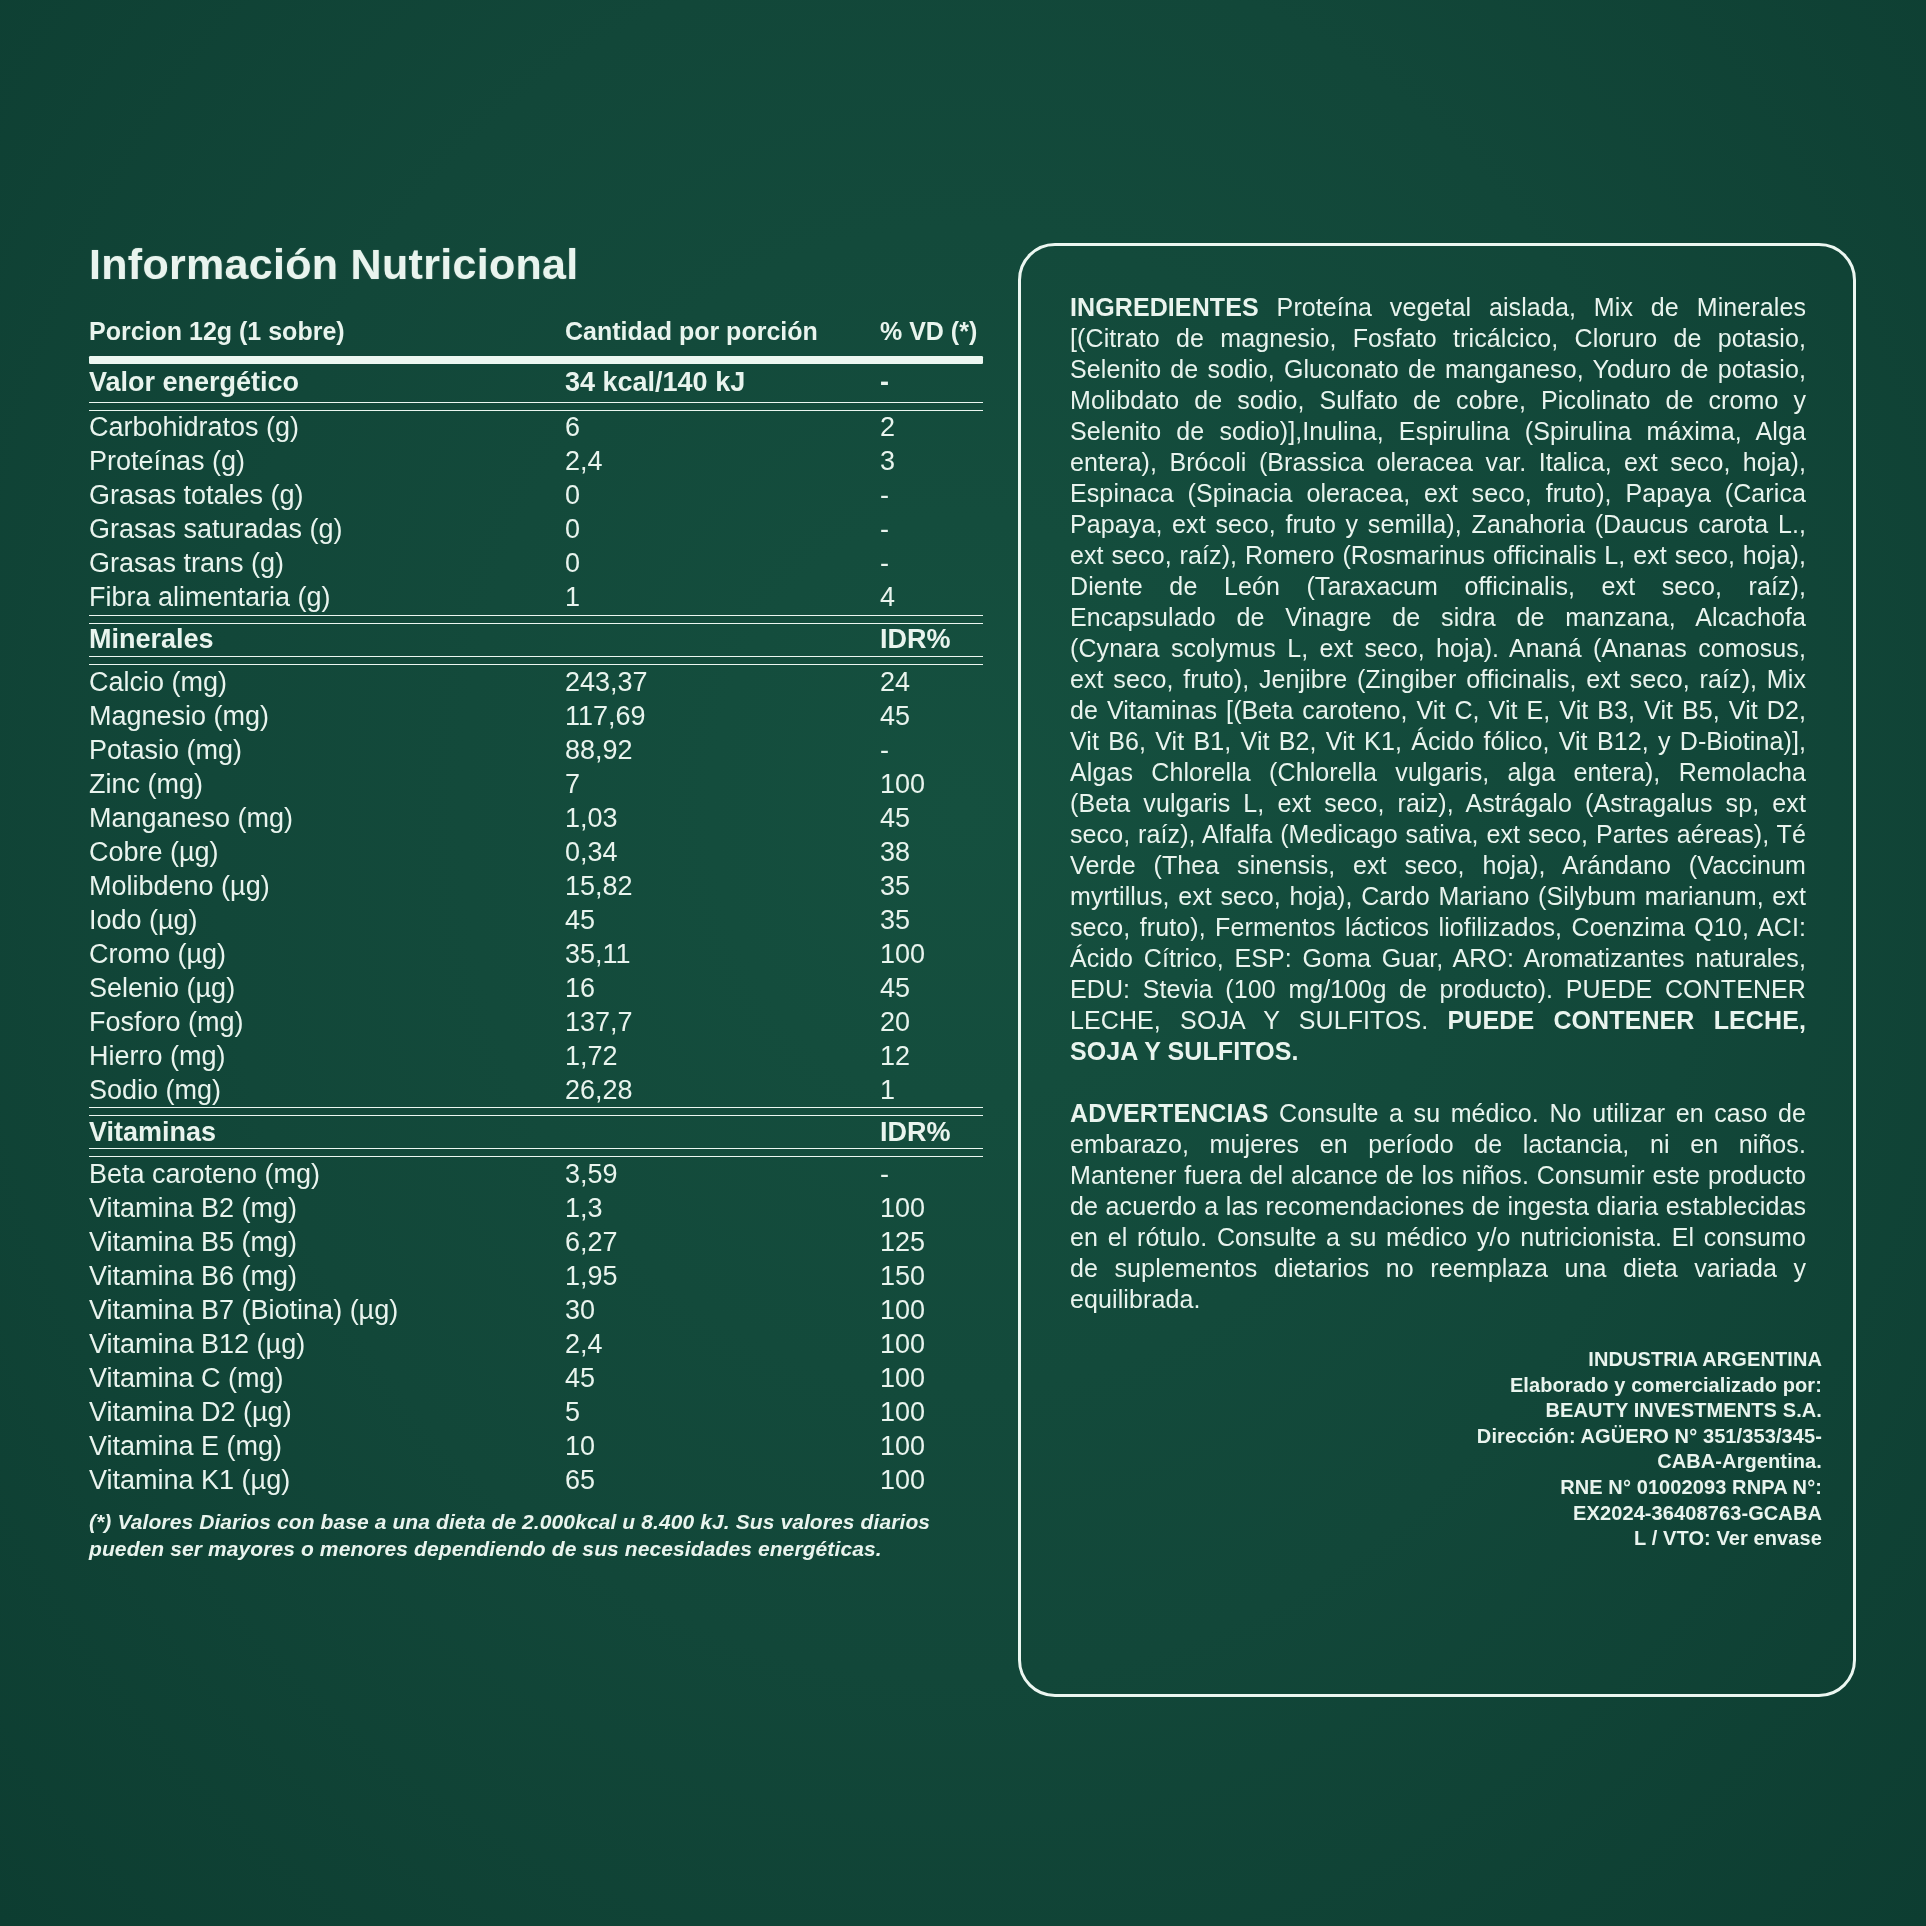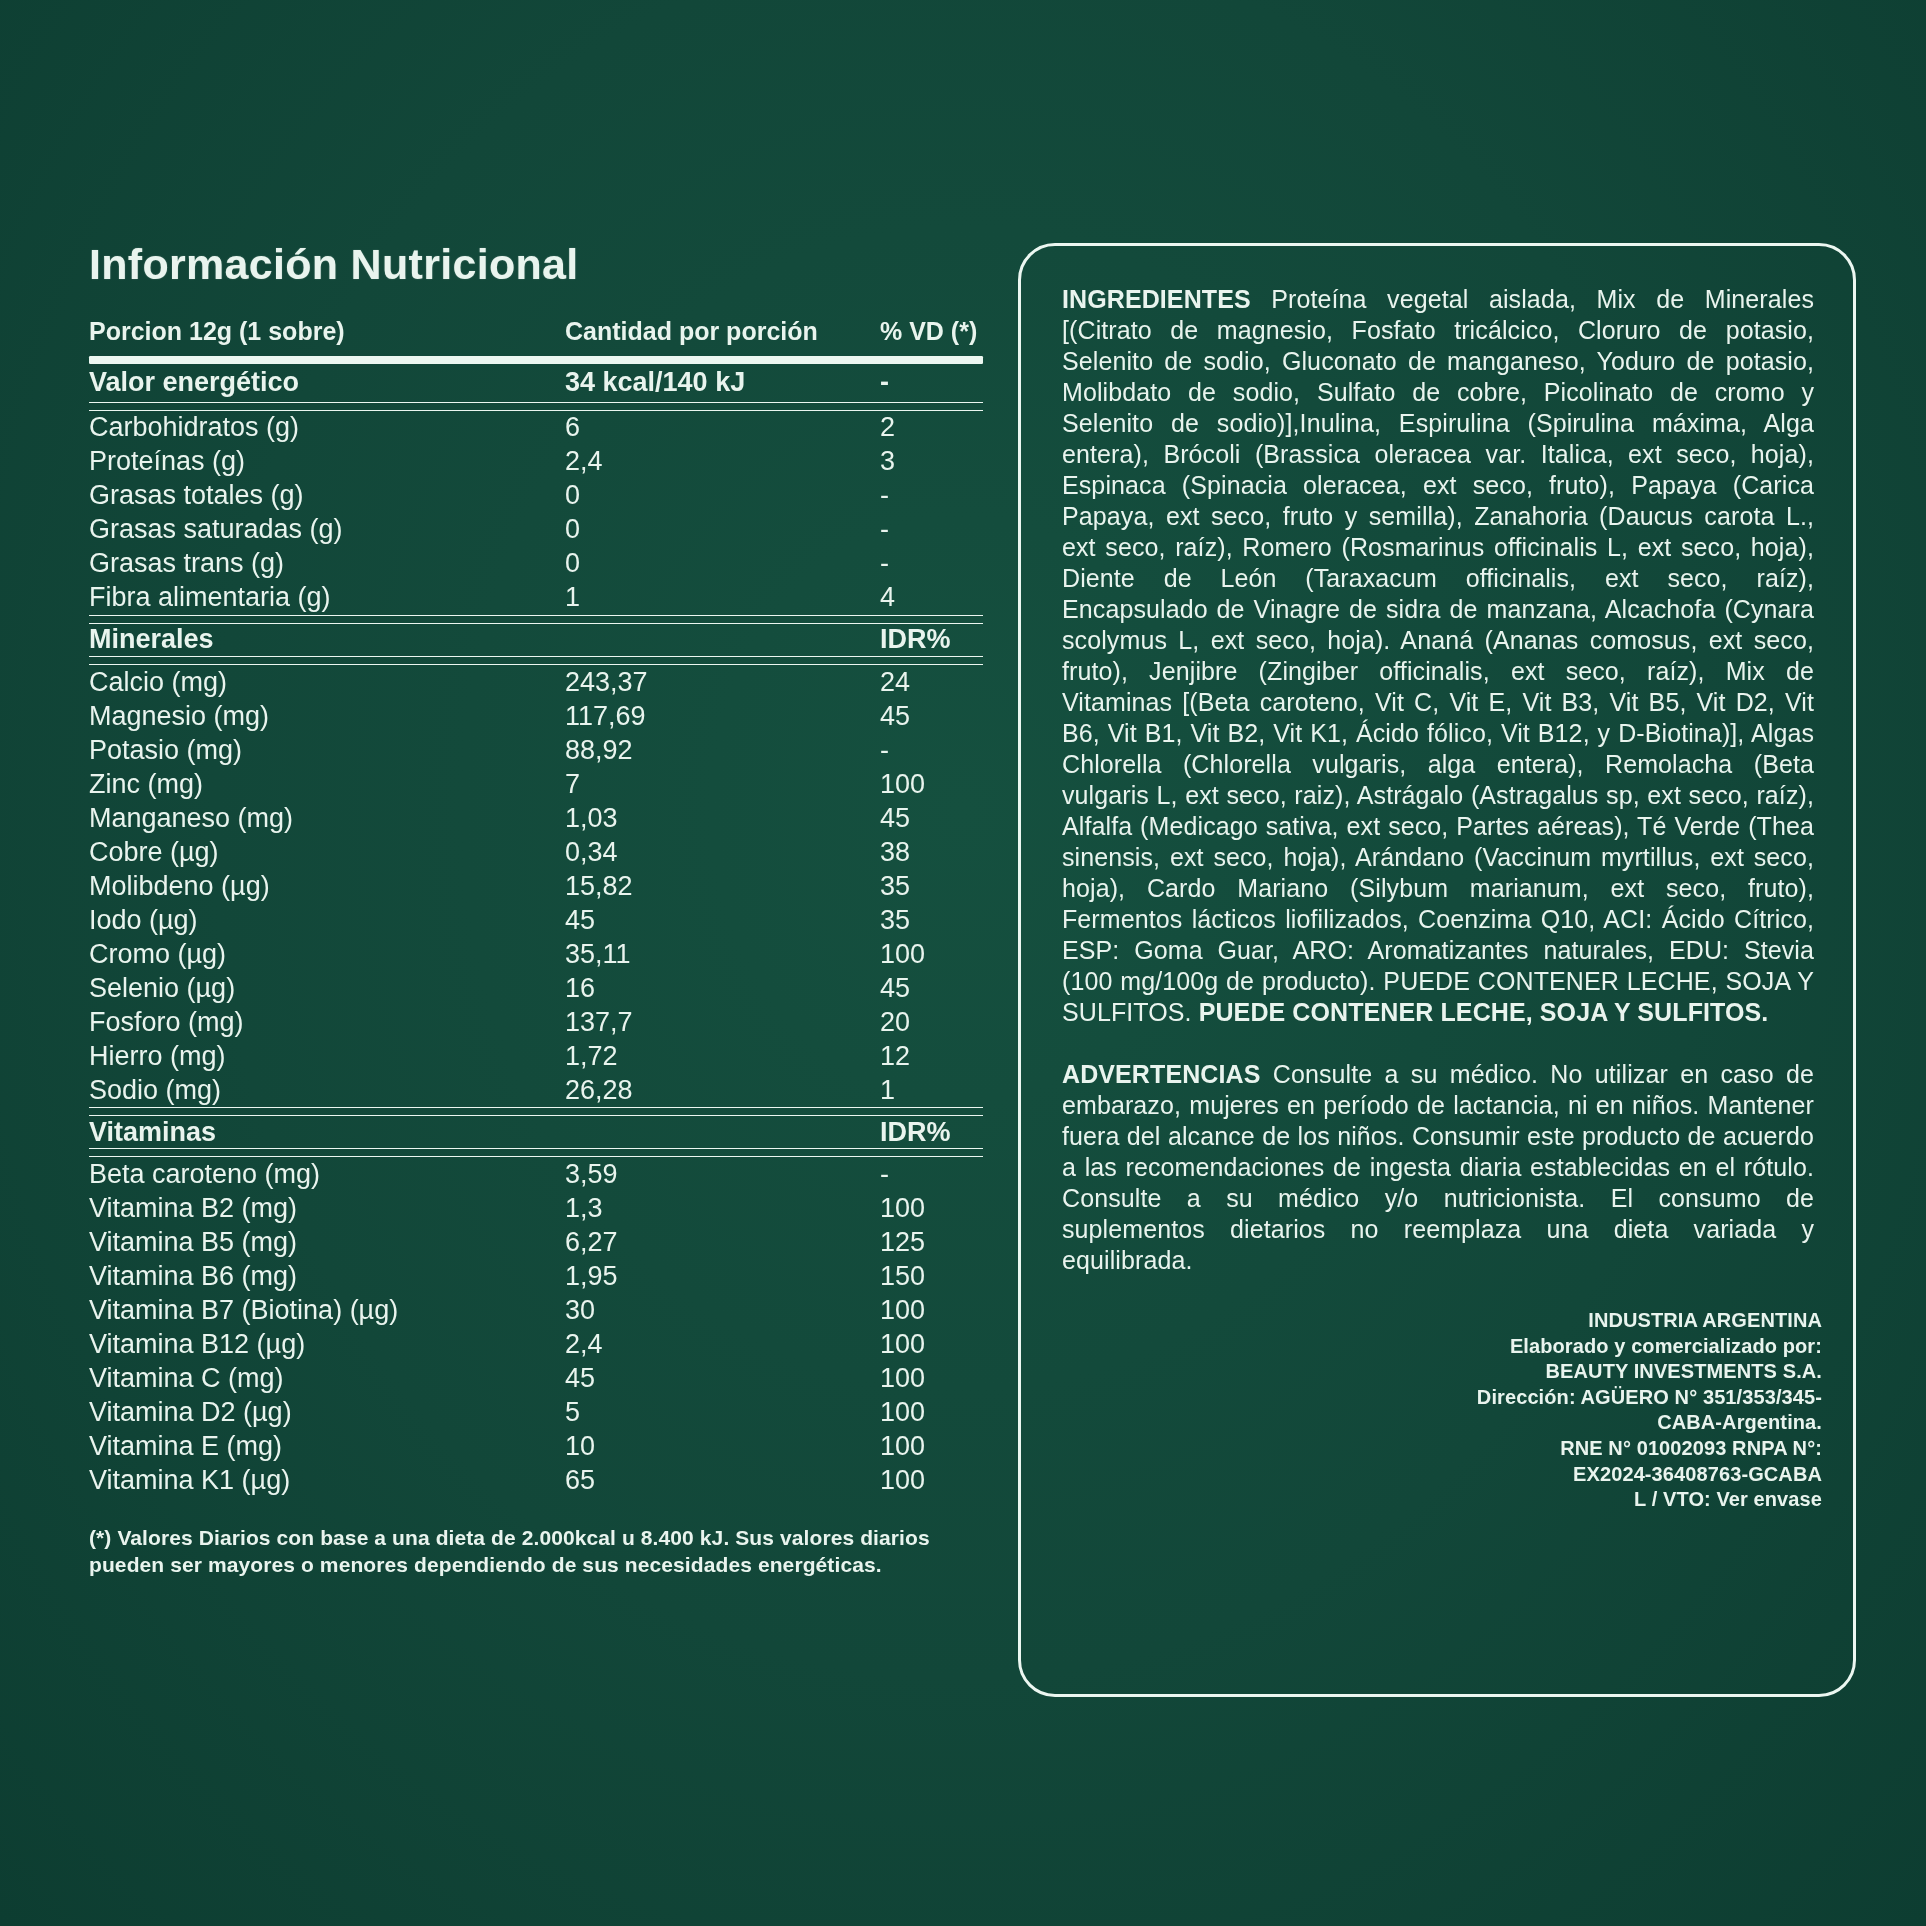--- a/index.html
+++ b/index.html
@@ -16,27 +16,27 @@
     text-shadow:0 0 1.8px rgba(233,244,238,.25);
   }
   .row{display:grid;grid-template-columns:476px 315px 103px;align-items:center;height:34px;font-size:27px;}
   .row span{white-space:nowrap;}
   .thead{height:30px;margin-top:30px;font-size:25px;font-weight:bold;}
   .bar{height:8.3px;background:#ecf7f1;margin-top:9.5px;border-radius:1.2px;}
   .energy{font-weight:bold;height:38px;font-size:27px;}
   .dbl{height:7.1px;border-top:1.8px solid #ecf7f1;border-bottom:1.8px solid #ecf7f1;}
   .sec{grid-template-columns:791px 103px;height:32px;font-weight:bold;font-size:27px;}
   .foot{
-    margin-top:27px;width:889px;font-size:21px;font-weight:bold;line-height:27px;letter-spacing:0.1px;
+    margin-top:11px;width:889px;font-size:21px;font-weight:bold;line-height:27px;letter-spacing:0.1px;font-style:italic;
   }
   .panel{
     position:absolute;left:1018px;top:243px;width:838px;height:1454px;box-sizing:border-box;
     border:3px solid #ecf7f1;border-radius:37px;padding:30px 31px 0 33px;
   }
-  .panel p{margin:8px;font-size:25px;line-height:31px;text-align:justify;letter-spacing:0.1px;}
+  .panel p{margin:16px;font-size:25px;line-height:31px;text-align:justify;letter-spacing:0.1px;}
   .panel .lead{font-weight:bold;}
   .warn{margin-top:31px !important;}
   .mfg{margin-top:32px;font-size:20px;line-height:25.6px;font-weight:bold;letter-spacing:0.1px;}
   .mfg div{white-space:nowrap;text-align:right;}
   [data-name]{}
 </style>
 </head>
 <body data-name="label-background">
 
 <div class="sheet" data-name="nutrition-facts-table">

